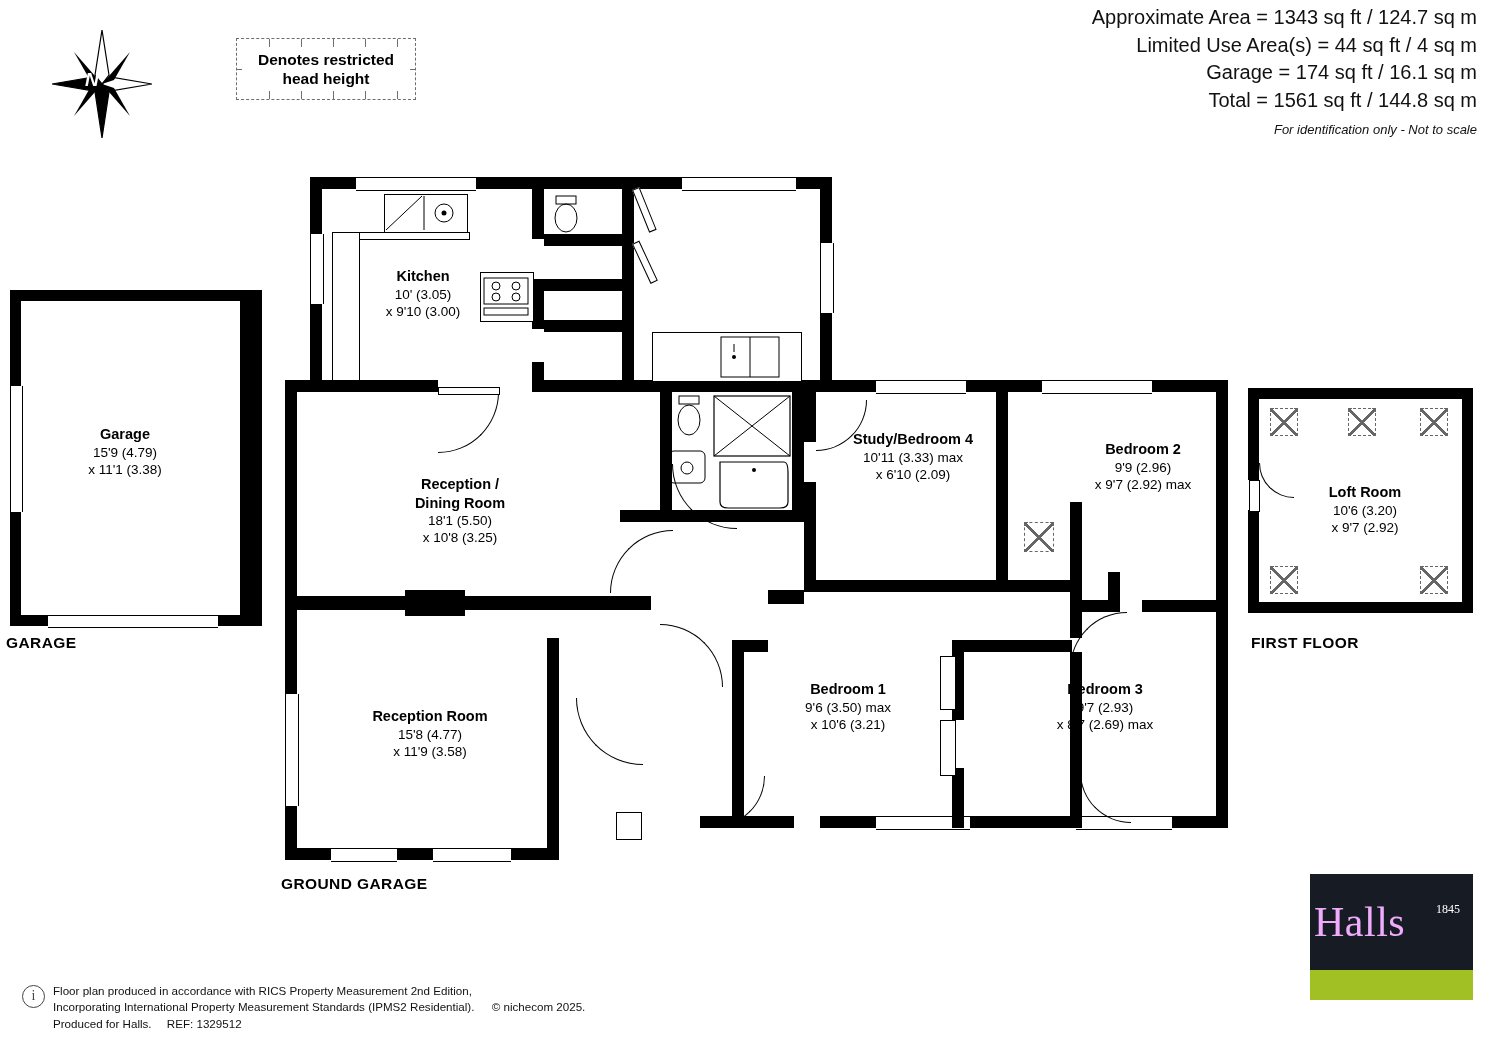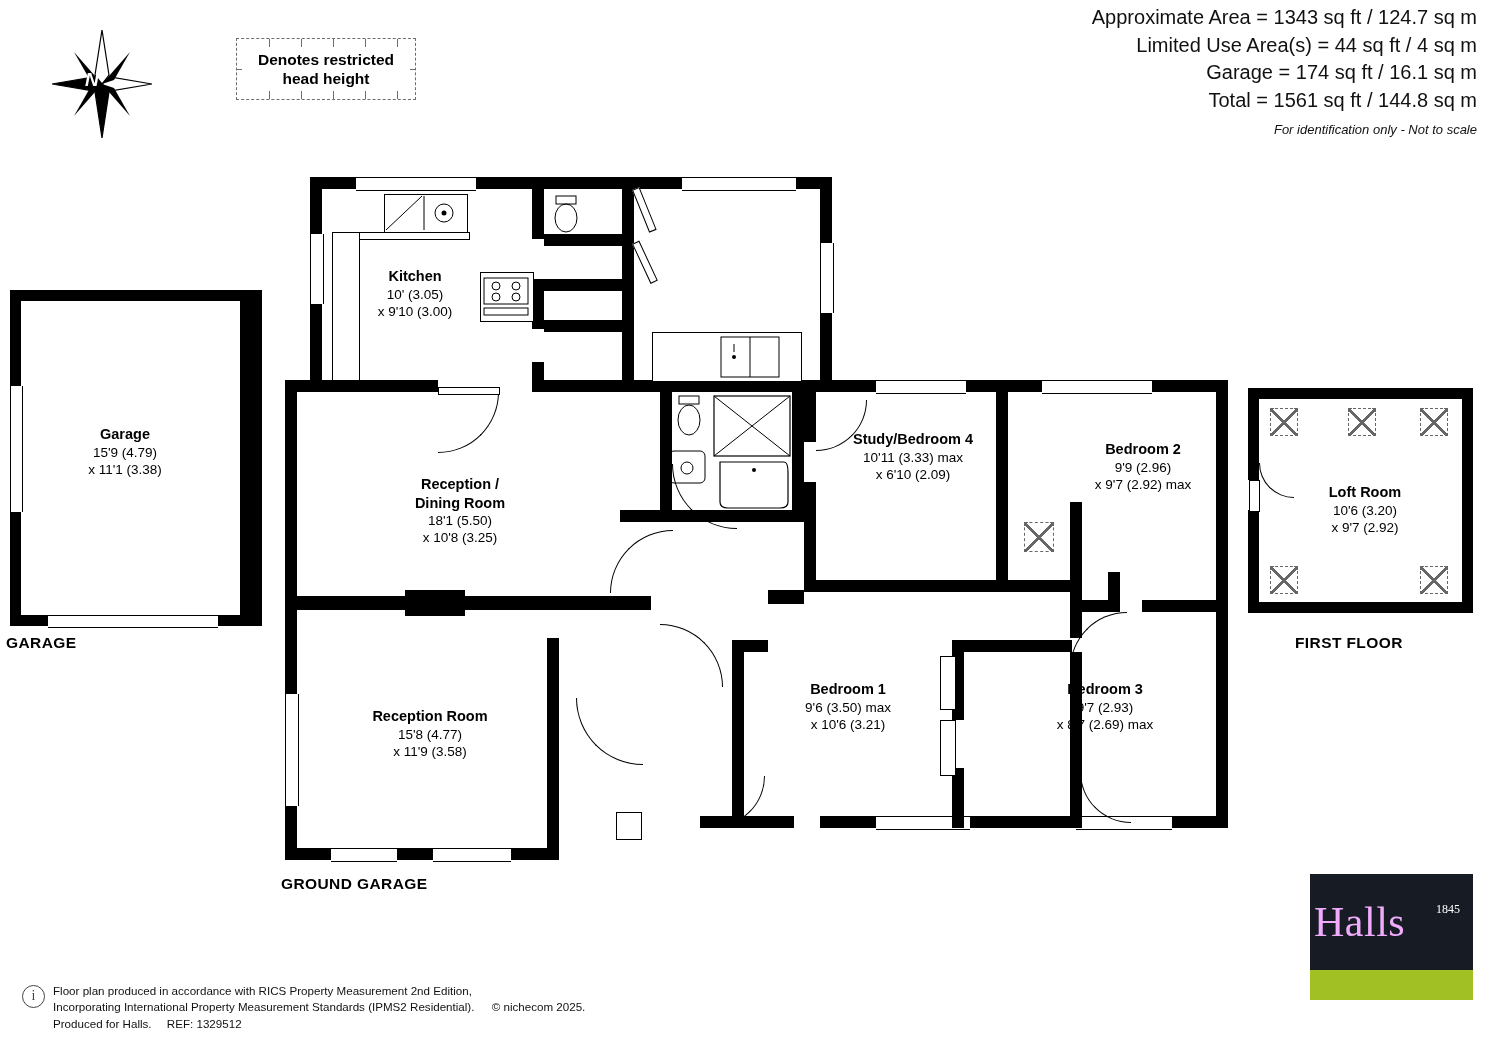--- a/index.html
+++ b/index.html
@@ -262,21 +262,21 @@
     <div class="hatch-sq" style="left:100px; top:20px; width:26px; height:26px;"></div>
     <div class="hatch-sq" style="left:172px; top:20px; width:26px; height:26px;"></div>
     <div class="hatch-sq" style="left:22px; top:178px; width:26px; height:26px;"></div>
     <div class="hatch-sq" style="left:172px; top:178px; width:26px; height:26px;"></div>
     <div class="label" style="left:42px; top:95px; width:150px;">
       <span class="nm">Loft Room</span>
       <span class="dim">10'6 (3.20)</span>
       <span class="dim">x 9'7 (2.92)</span>
     </div>
   </div>
-  <div class="floor-title" style="left:1251px; top:634px;margin-left:44px;">FIRST FLOOR</div>
+  <div class="floor-title" style="left:1251px; top:634px;">FIRST FLOOR</div>
 
   <div class="abs" style="left:280px; top:172px; width:960px; height:690px;">
 
     <div class="wall" style="left:30px; top:5px; width:46px; height:12px;"></div>
     <div class="win" style="left:76px; top:5px; width:120px; height:12px;"></div>
     <div class="wall" style="left:196px; top:5px; width:160px; height:12px;"></div>
     <div class="wall" style="left:356px; top:5px; width:46px; height:12px;"></div>
     <div class="win" style="left:402px; top:5px; width:114px; height:12px;"></div>
     <div class="wall" style="left:516px; top:5px; width:36px; height:12px;"></div>
 
@@ -440,21 +440,21 @@
     <div class="door-arc" style="left:790px; top:440px; width:56px; height:56px; border-bottom:none; border-right:none; border-radius:100% 0 0 0;"></div>
     <div class="door-arc" style="left:800px; top:600px; width:50px; height:50px; border-top:none; border-right:none; border-radius:0 0 0 100%;"></div>
     <div class="door-arc" style="left:434px; top:604px; width:50px; height:50px; border-top:none; border-left:none; border-radius:0 0 100% 0;"></div>
     <div class="door-arc" style="left:296px; top:526px; width:66px; height:66px; border-top:none; border-right:none; border-radius:0 0 0 100%;"></div>
     <div class="door-arc" style="left:380px; top:452px; width:62px; height:62px; border-bottom:none; border-left:none; border-radius:0 100% 0 0;"></div>
 
     <div class="hatch-sq" style="left:744px; top:350px; width:28px; height:28px;"></div>
 
     <div class="thin" style="left:336px; top:640px; width:24px; height:26px; border-width:1.2px;"></div>
 
-    <div class="label" style="left:60px; top:95px; width:150px;">
+    <div class="label" style="left:68px; top:95px; width:150px;">
       <span class="nm">Kitchen</span>
       <span class="dim">10' (3.05)</span>
       <span class="dim">x 9'10 (3.00)</span>
     </div>
 
 
     <div class="label" style="left:80px; top:303px; width:200px;">
       <span class="nm">Reception /</span>
       <span class="nm">Dining Room</span>
       <span class="dim">18'1 (5.50)</span>

